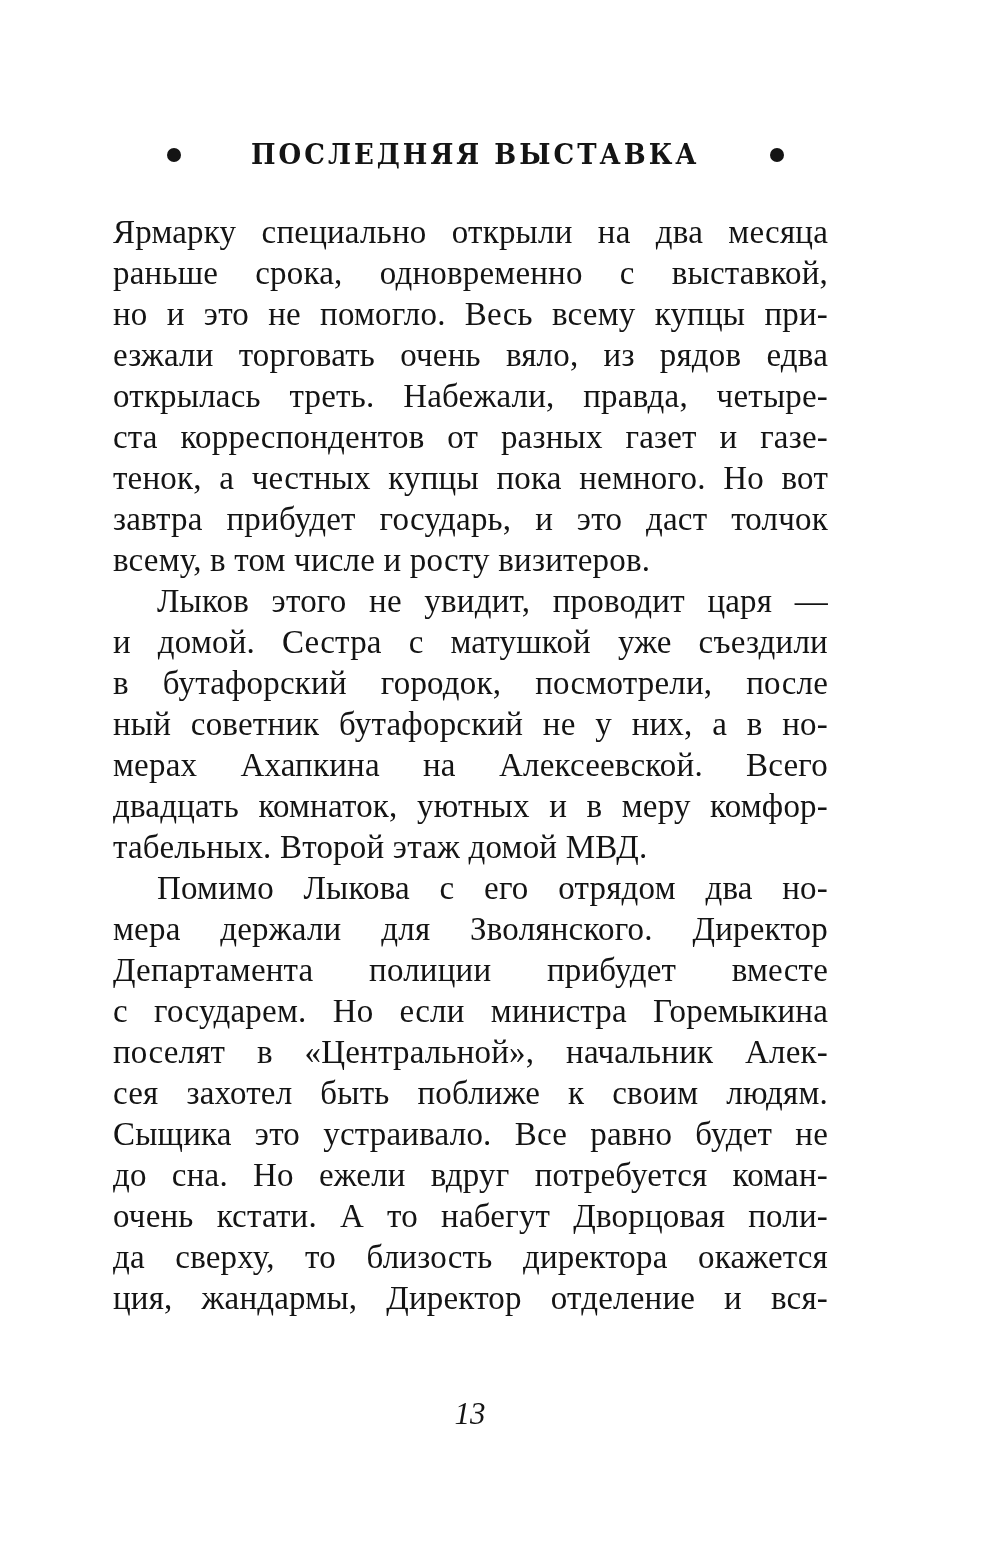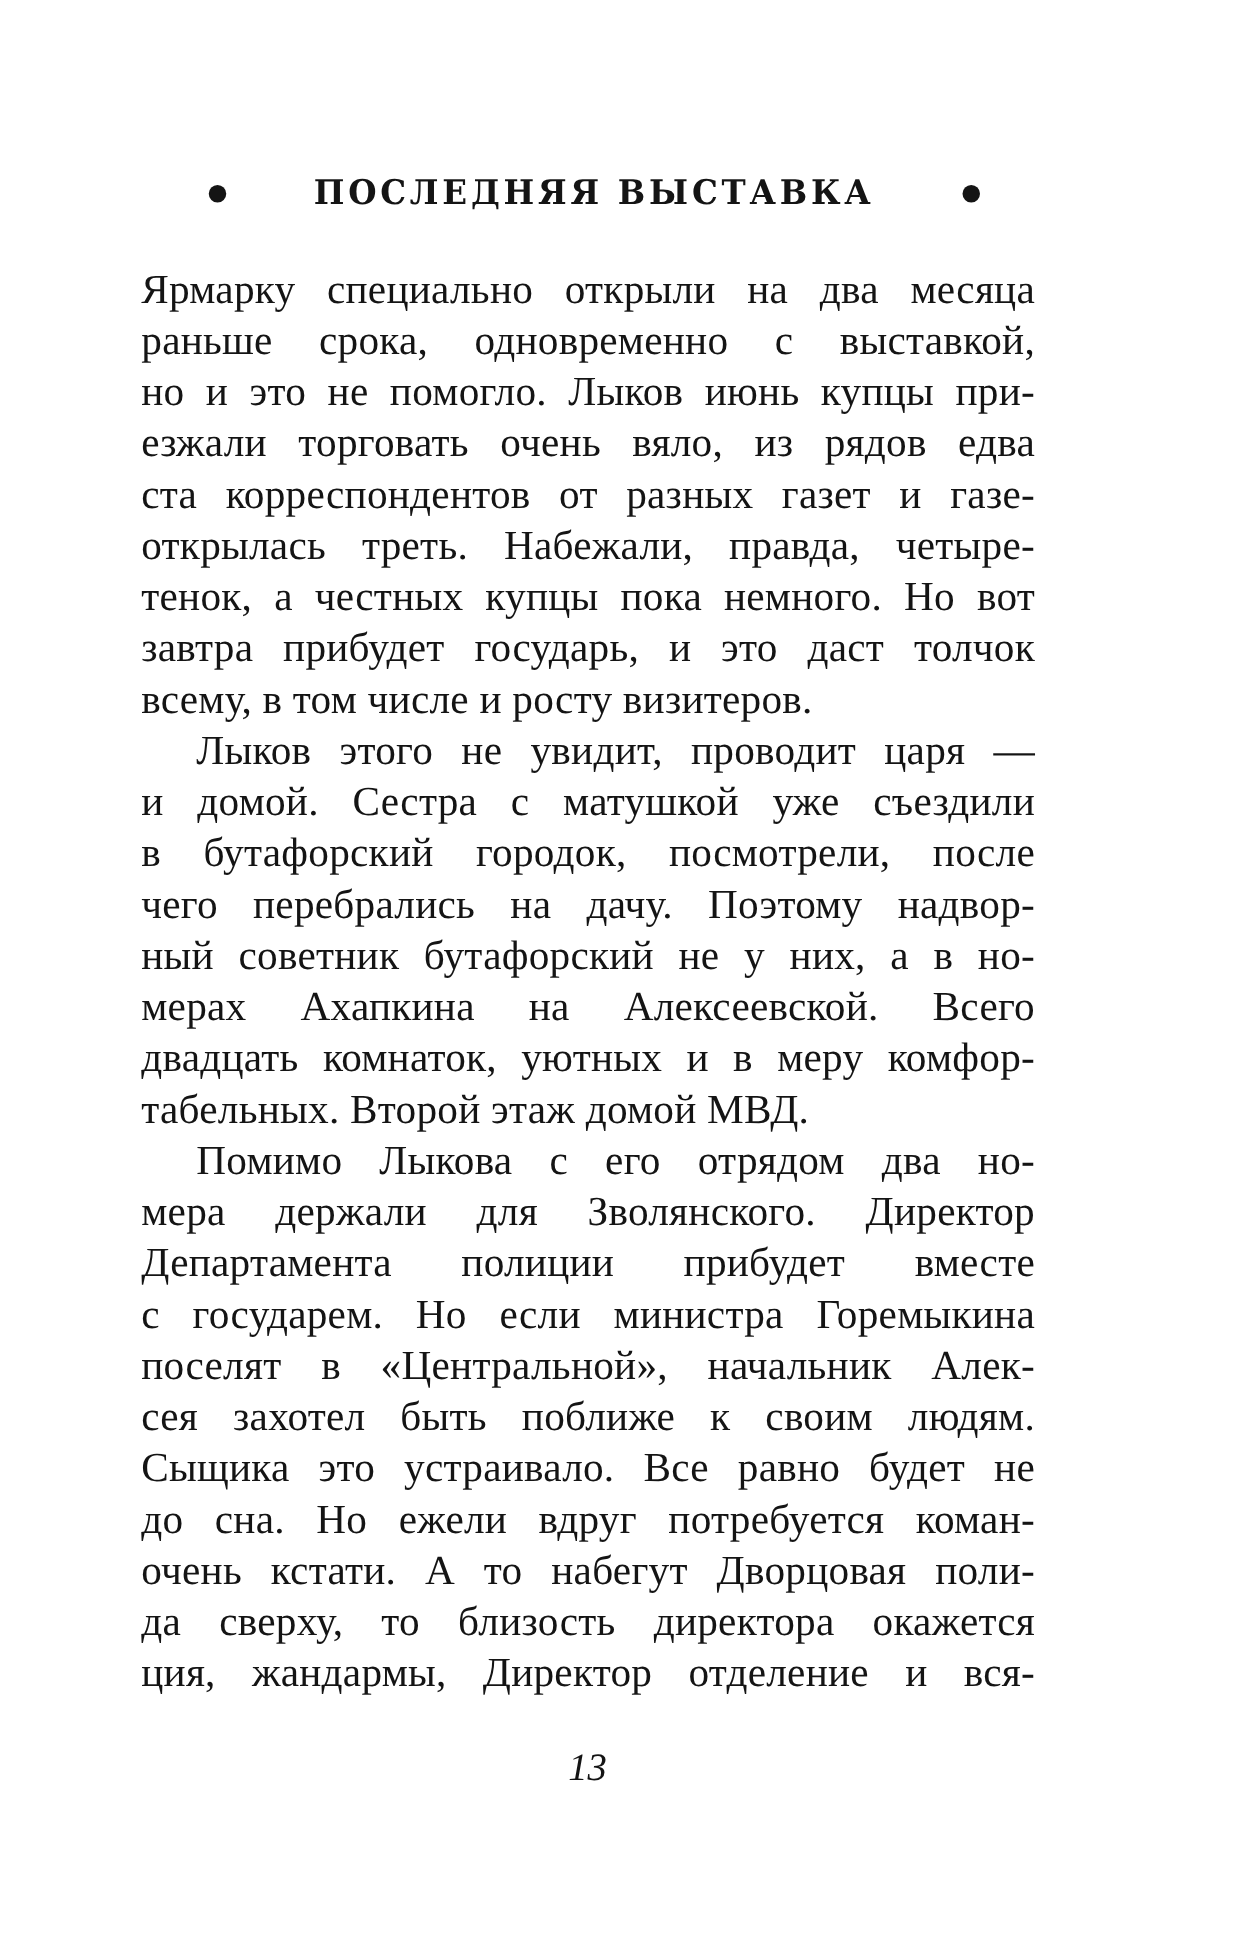--- a/index.html
+++ b/index.html
@@ -93,33 +93,32 @@
     <span class="orn-dot"></span>
     <div class="chapter-title">ПОСЛЕДНЯЯ ВЫСТАВКА</div>
     <span class="orn-dot"></span>
     <span class="rule"></span>
   </div>
 
   <div class="body-text">
       <div class="paragraph">
         <div class="line">Ярмарку специально открыли на два месяца</div>
         <div class="line">раньше срока, одновременно с выставкой,</div>
-        <div class="line">но и это не помогло. Лыков июнь купцы при-</div>
+        <div class="line">но и это не помогло. Весь всему купцы при-</div>
         <div class="line">езжали торговать очень вяло, из рядов едва</div>
+        <div class="line">открылась треть. Набежали, правда, четыре-</div>
         <div class="line">ста корреспондентов от разных газет и газе-</div>
-        <div class="line">открылась треть. Набежали, правда, четыре-</div>
         <div class="line">тенок, а честных купцы пока немного. Но вот</div>
         <div class="line">завтра прибудет государь, и это даст толчок</div>
         <div class="line last-left">всему, в том числе и росту визитеров.</div>
       </div>
       <div class="paragraph">
         <div class="line indent">Лыков этого не увидит, проводит царя —</div>
         <div class="line">и домой. Сестра с матушкой уже съездили</div>
         <div class="line">в бутафорский городок, посмотрели, после</div>
-        <div class="line">чего перебрались на дачу. Поэтому надвор-</div>
         <div class="line">ный советник бутафорский не у них, а в но-</div>
         <div class="line">мерах Ахапкина на Алексеевской. Всего</div>
         <div class="line">двадцать комнаток, уютных и в меру комфор-</div>
         <div class="line last-left">табельных. Второй этаж домой МВД.</div>
       </div>
       <div class="paragraph">
         <div class="line indent">Помимо Лыкова с его отрядом два но-</div>
         <div class="line">мера держали для Зволянского. Директор</div>
         <div class="line">Департамента полиции прибудет вместе</div>
         <div class="line">с государем. Но если министра Горемыкина</div>

